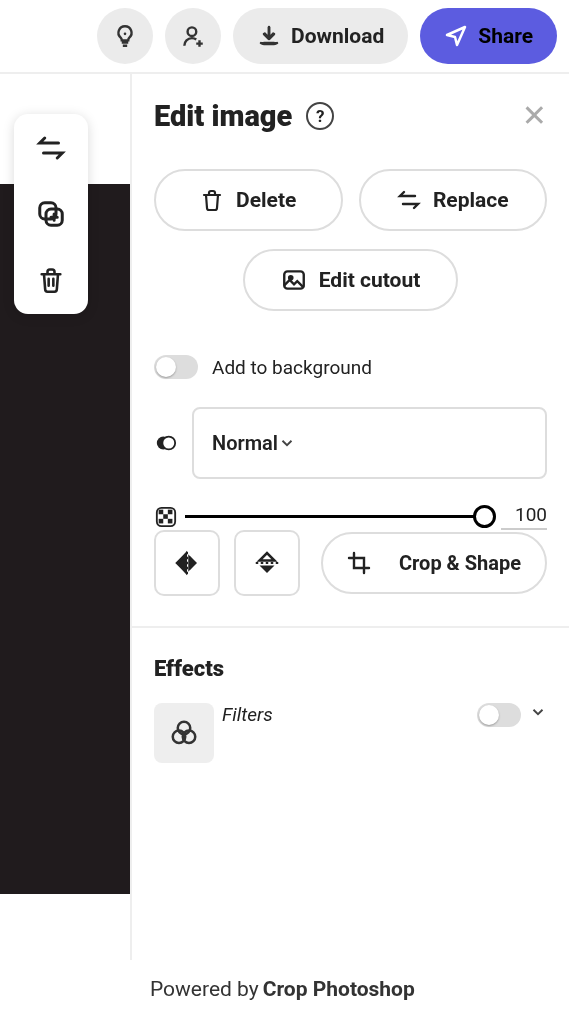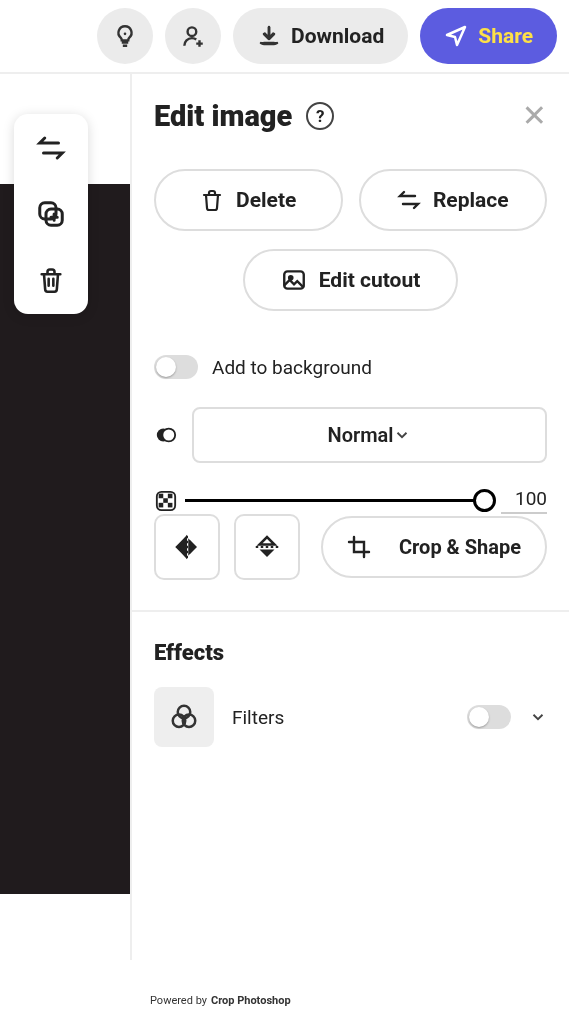--- a/index.html
+++ b/index.html
@@ -41,21 +41,21 @@
   gap: 10px;
   padding: 0 24px;
   cursor: pointer;
   font-weight: 700;
   font-size: 21px;
 }
 .share-btn {
   height: 56px;
   border-radius: 28px;
   background: #5c5ce0;
-  color: #fde047;
+  color: #000000;
   display: flex;
   align-items: center;
   gap: 10px;
   padding: 0 24px;
   cursor: pointer;
   font-weight: 700;
   font-size: 21px;
 }
 
 .divider {
@@ -197,26 +197,26 @@
   gap: 14px;
   margin-bottom: 24px;
 }
 .blend-icon {
   width: 24px;
   display:flex;
   justify-content:center;
 }
 .select {
   flex: 1;
-  height: 56px;
+  height: 72px;
   border: 2px solid #ddd;
   border-radius: 8px;
   display: flex;
   align-items: center;
-  justify-content: center;
+  justify-content: flex-start;
   padding: 0 18px;
   font-size: 20px;
   font-weight: 600;
   cursor: pointer;
 }
 
 .opacity-row {
   display: flex;
   align-items: center;
   gap: 7px;
@@ -282,46 +282,46 @@
   border-top: 2px solid #eee;
   margin: 0 -22px 28px -22px;
 }
 .section-title {
   font-size: 22px;
   font-weight: 900;
   margin-bottom: 22px;
 }
 .effect-row {
   display: flex;
-  align-items: center;
-  gap: 18px;
+  gap: 8px;
   margin-bottom: 16px;
+  font-style: italic;
 }
 .effect-icon {
   width: 60px;
   height: 60px;
   background: #eee;
   border-radius: 8px;
   display: flex;
   align-items: center;
   justify-content: center;
 }
 .effect-label { font-size: 19px; flex: 1; }
 .chevron { cursor: pointer; }
 
 .footer {
   position: absolute;
-  bottom: 0;
+  bottom: 11px;
   left: 0;
   right: 0;
   height: 48px;
   display: flex;
   align-items: center;
   padding-left: 150px;
-  font-size: 11px;
+  font-size: 21px;
   background:#fff;
   color:#333;
 }
 .footer strong { font-weight: 700; margin-left:4px;}
 
 svg { display: block; }
 </style>
 </head>
 <body>
 

